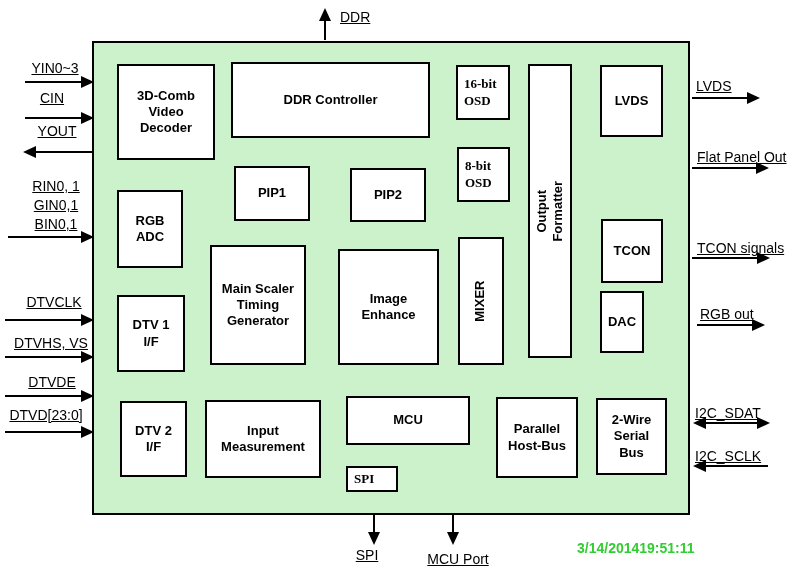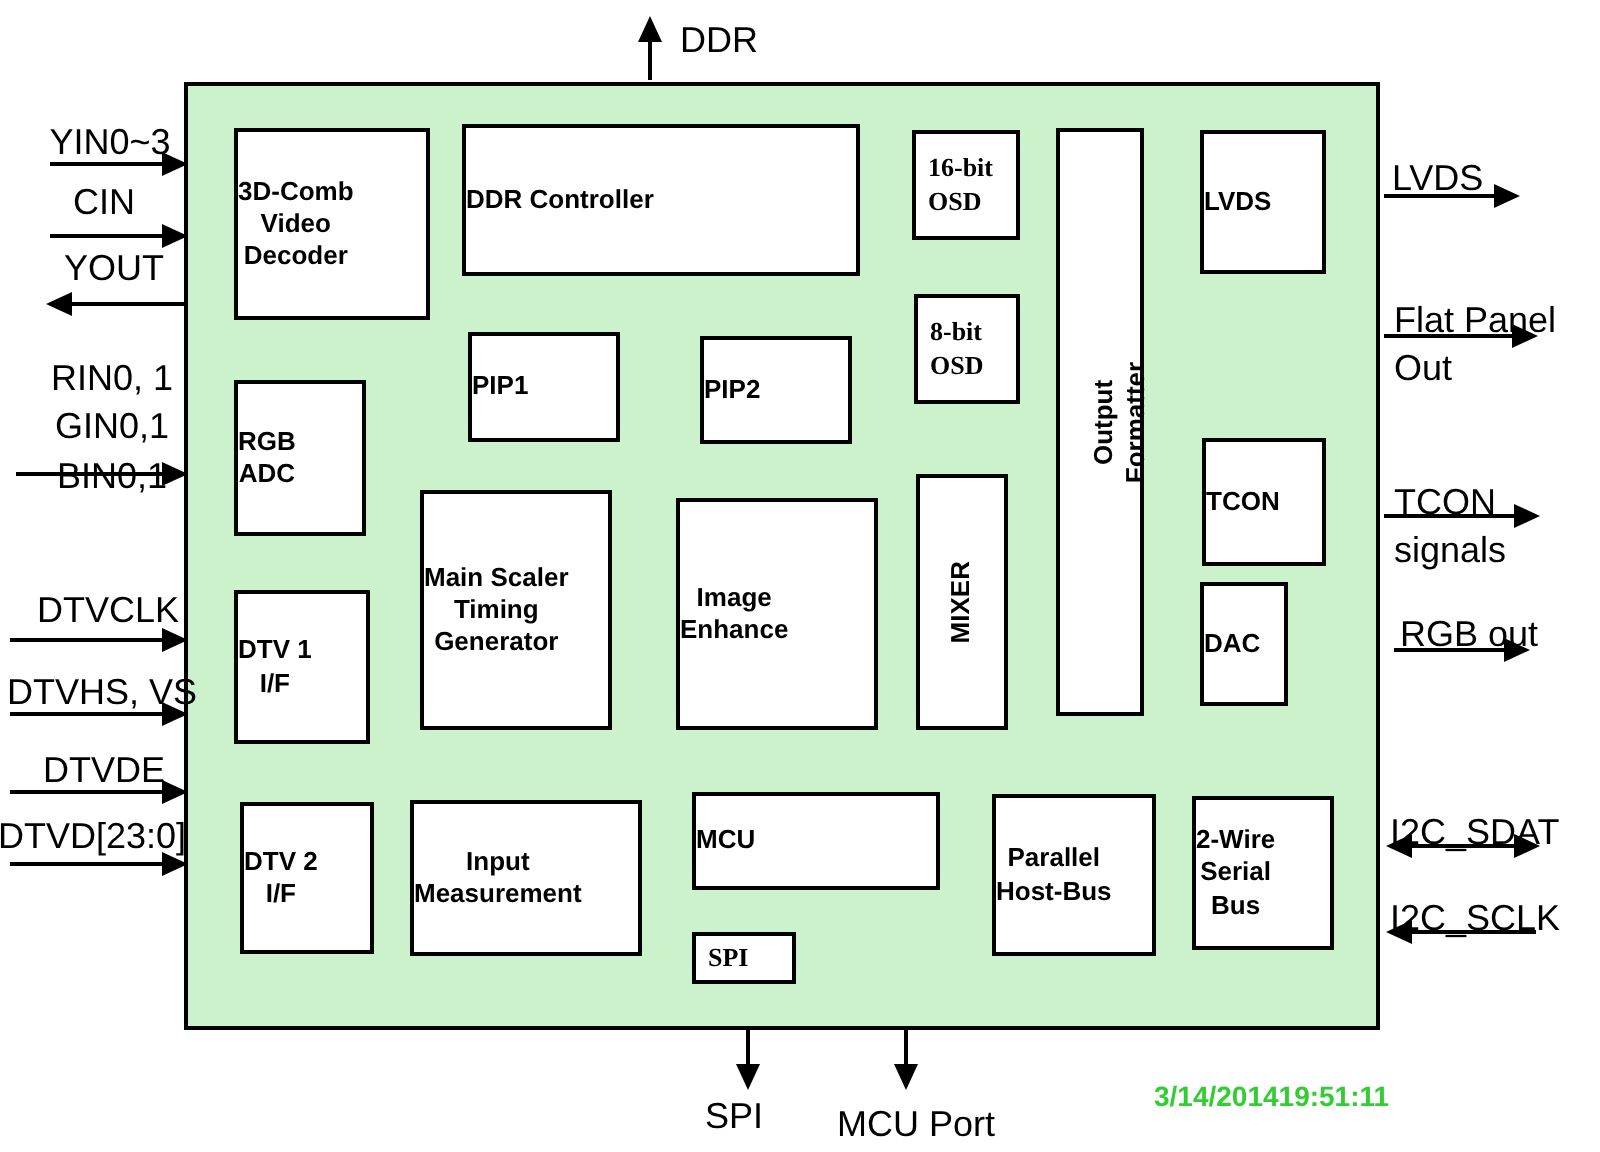--- a/index.html
+++ b/index.html
@@ -4,39 +4,39 @@
 <style>
   html,body{margin:0;padding:0;}
   body{width:800px;height:576px;position:relative;background:#ffffff;
        font-family:"Liberation Sans","DejaVu Sans",sans-serif;color:#000;}
   #stage{position:absolute;left:0;top:0;width:800px;height:576px;overflow:hidden;}
 
   .chip{position:absolute;left:92px;top:41px;width:598px;height:474px;
         background:#ccf2cc;border:2px solid #000;box-sizing:border-box;}
 
   .block{position:absolute;background:#fff;border:2px solid #000;box-sizing:border-box;
-         display:flex;align-items:center;justify-content:flex-start;}
+         display:flex;align-items:center;justify-content:center;}
   .block .blabel{font-weight:bold;font-size:13px;line-height:1.25;text-align:center;
                  white-space:pre-line;}
   .block.leftal{justify-content:flex-start;}
   .block.leftal .blabel{text-align:left;padding-left:6px;font-family:Liberation Serif, serif;}
   .block.vert .blabel{transform:rotate(-90deg);}
 
   .hline{position:absolute;height:2px;background:#000;}
   .vline{position:absolute;width:2px;background:#000;}
   .ah-r{position:absolute;right:-2px;top:-5px;width:0;height:0;display:block;
         border-left:13px solid #000;border-top:6px solid transparent;border-bottom:6px solid transparent;}
   .ah-l{position:absolute;left:-2px;top:-5px;width:0;height:0;display:block;
         border-right:13px solid #000;border-top:6px solid transparent;border-bottom:6px solid transparent;}
   .ah-u{position:absolute;top:-2px;left:-5px;width:0;height:0;display:block;
         border-bottom:13px solid #000;border-left:6px solid transparent;border-right:6px solid transparent;}
   .ah-d{position:absolute;bottom:-2px;left:-5px;width:0;height:0;display:block;
         border-top:13px solid #000;border-left:6px solid transparent;border-right:6px solid transparent;}
 
-  .plabel{position:absolute;font-size:18px;line-height:1.35;white-space:pre-line;}
+  .plabel{position:absolute;font-size:14px;line-height:1.35;white-space:pre-line;text-decoration:underline;}
   .ctr{text-align:center;transform:translateX(-50%);}
 
   .stamp{position:absolute;left:577px;top:540px;font-family:Liberation Sans, sans-serif;
          font-size:14px;font-weight:bold;color:#32cd32;letter-spacing:0px;}
 </style>
 </head>
 <body>
 
 <div id="stage">
 

